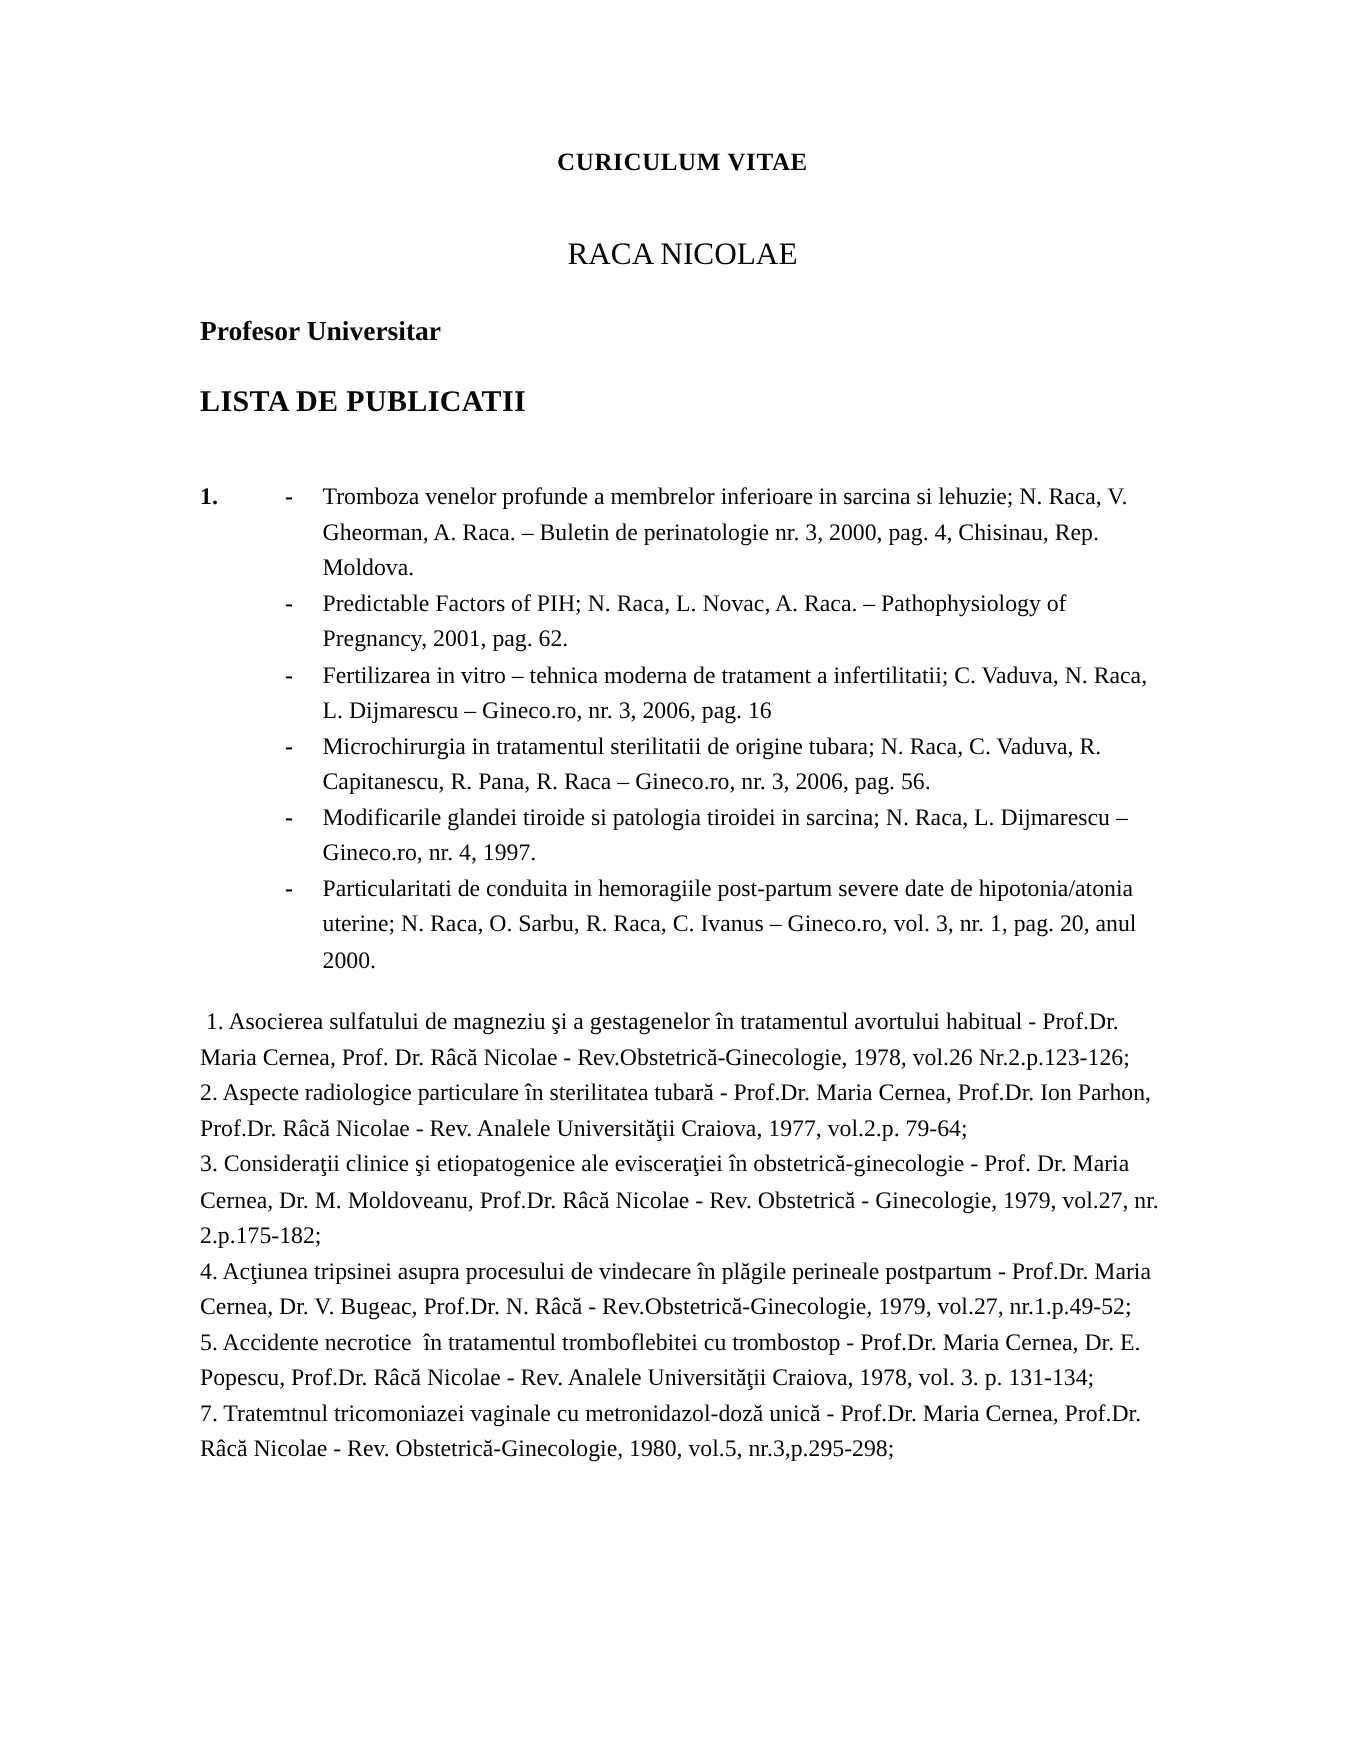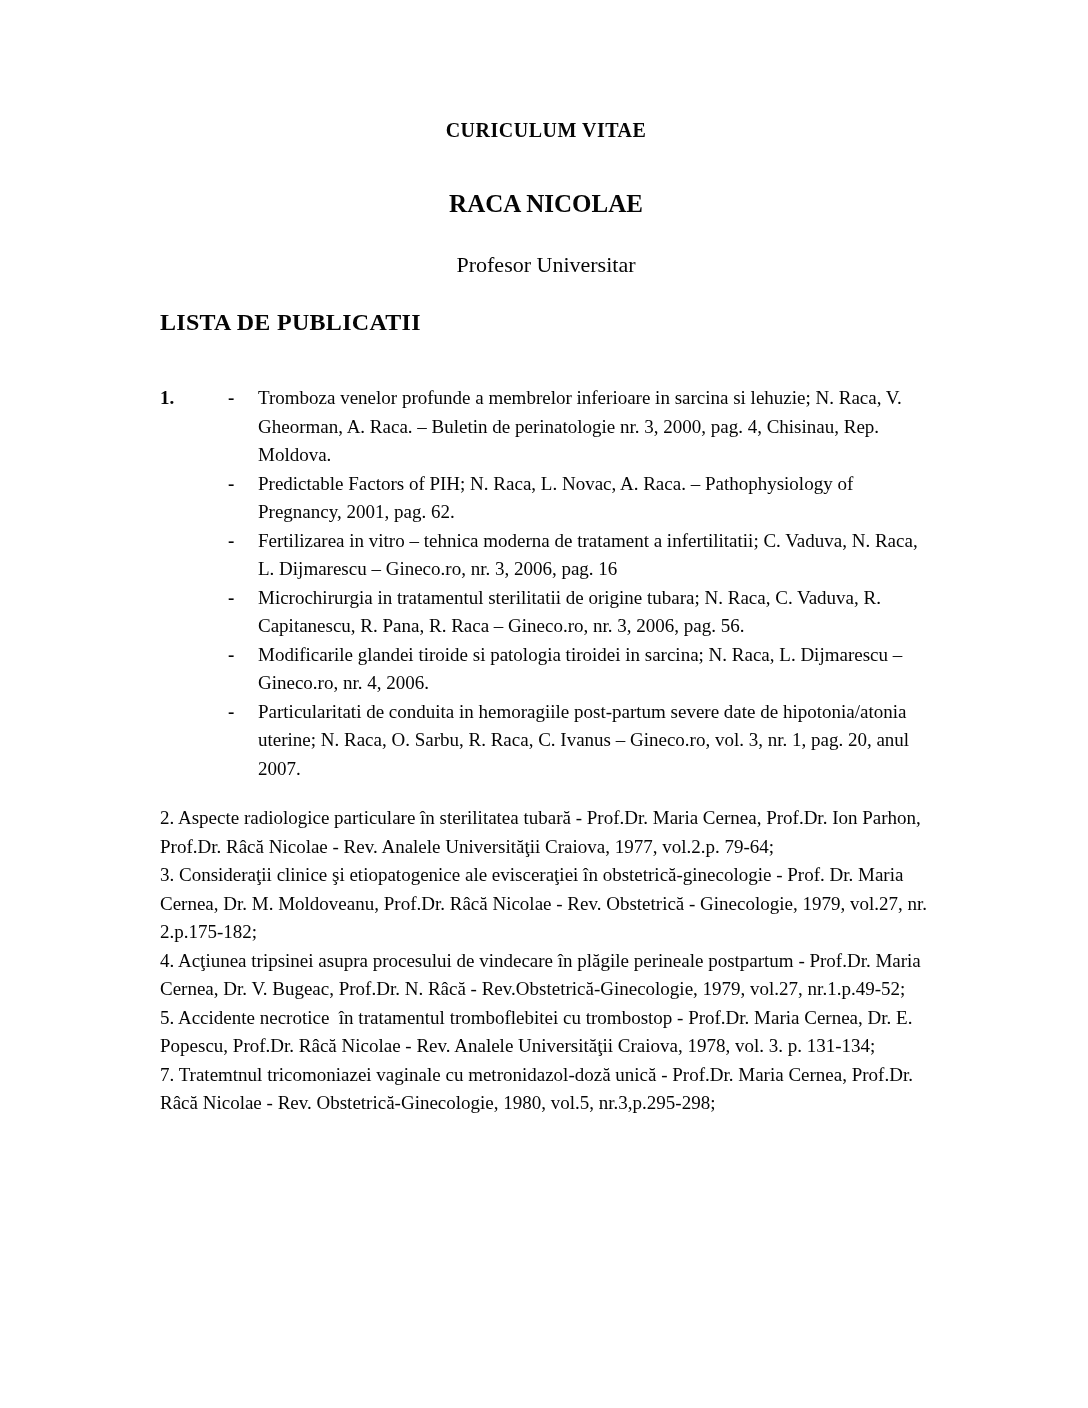--- a/index.html
+++ b/index.html
@@ -24,28 +24,28 @@
   .title {
     text-align: center;
     font-weight: bold;
     font-size: 20px;
     line-height: 24px;
     margin: 0;
     letter-spacing: 0.5px;
   }
   .person-name {
     text-align: center;
-    font-weight: bold;
+    font-weight: normal;
     font-size: 25px;
     line-height: 28px;
     margin: 48px 0 0 0;
   }
   .person-role {
-    text-align: center;
-    font-weight: normal;
+    text-align: left;
+    font-weight: bold;
     font-size: 22px;
     line-height: 26px;
     margin: 34px 0 0 0;
   }
   .section-heading {
     font-weight: bold;
     font-size: 24px;
     line-height: 24px;
     margin: 32px 0 0 0;
     letter-spacing: 0.3px;
@@ -115,30 +115,31 @@
       <li>
         <span class="dash">-</span>
         <span class="btext">Fertilizarea in vitro – tehnica moderna de tratament a infertilitatii; C. Vaduva, N. Raca, L. Dijmarescu – Gineco.ro, nr. 3, 2006, pag. 16</span>
       </li>
       <li>
         <span class="dash">-</span>
         <span class="btext">Microchirurgia in tratamentul sterilitatii de origine tubara; N. Raca, C. Vaduva, R. Capitanescu, R. Pana, R. Raca – Gineco.ro, nr. 3, 2006, pag. 56.</span>
       </li>
       <li>
         <span class="dash">-</span>
-        <span class="btext">Modificarile glandei tiroide si patologia tiroidei in sarcina; N. Raca, L. Dijmarescu – Gineco.ro, nr. 4, 2006.</span>
+        <span class="btext">Modificarile glandei tiroide si patologia tiroidei in sarcina; N. Raca, L. Dijmarescu – Gineco.ro, nr. 4, 1997.</span>
       </li>
       <li>
         <span class="dash">-</span>
-        <span class="btext">Particularitati de conduita in hemoragiile post-partum severe date de hipotonia/atonia uterine; N. Raca, O. Sarbu, R. Raca, C. Ivanus – Gineco.ro, vol. 3, nr. 1, pag. 20, anul 2007.</span>
+        <span class="btext">Particularitati de conduita in hemoragiile post-partum severe date de hipotonia/atonia uterine; N. Raca, O. Sarbu, R. Raca, C. Ivanus – Gineco.ro, vol. 3, nr. 1, pag. 20, anul 2000.</span>
       </li>
     </ul>
   </div>
 
   <div class="pubs">
+    <p> 1. Asocierea sulfatului de magneziu şi a gestagenelor în tratamentul avortului habitual - Prof.Dr. Maria Cernea, Prof. Dr. Râcă Nicolae - Rev.Obstetrică-Ginecologie, 1978, vol.26 Nr.2.p.123-126;</p>
     <p>2. Aspecte radiologice particulare în sterilitatea tubară - Prof.Dr. Maria Cernea, Prof.Dr. Ion Parhon, Prof.Dr. Râcă Nicolae - Rev. Analele Universităţii Craiova, 1977, vol.2.p. 79-64;</p>
     <p>3. Consideraţii clinice şi etiopatogenice ale evisceraţiei în obstetrică-ginecologie - Prof. Dr. Maria Cernea, Dr. M. Moldoveanu, Prof.Dr. Râcă Nicolae - Rev. Obstetrică - Ginecologie, 1979, vol.27, nr. 2.p.175-182;</p>
     <p>4. Acţiunea tripsinei asupra procesului de vindecare în plăgile perineale postpartum - Prof.Dr. Maria Cernea, Dr. V. Bugeac, Prof.Dr. N. Râcă - Rev.Obstetrică-Ginecologie, 1979, vol.27, nr.1.p.49-52;</p>
     <p>5. Accidente necrotice  în tratamentul tromboflebitei cu trombostop - Prof.Dr. Maria Cernea, Dr. E. Popescu, Prof.Dr. Râcă Nicolae - Rev. Analele Universităţii Craiova, 1978, vol. 3. p. 131-134;</p>
     <p>7. Tratemtnul tricomoniazei vaginale cu metronidazol-doză unică - Prof.Dr. Maria Cernea, Prof.Dr. Râcă Nicolae - Rev. Obstetrică-Ginecologie, 1980, vol.5, nr.3,p.295-298;</p>
   </div>
 
 </div>
 
 </body></html>

